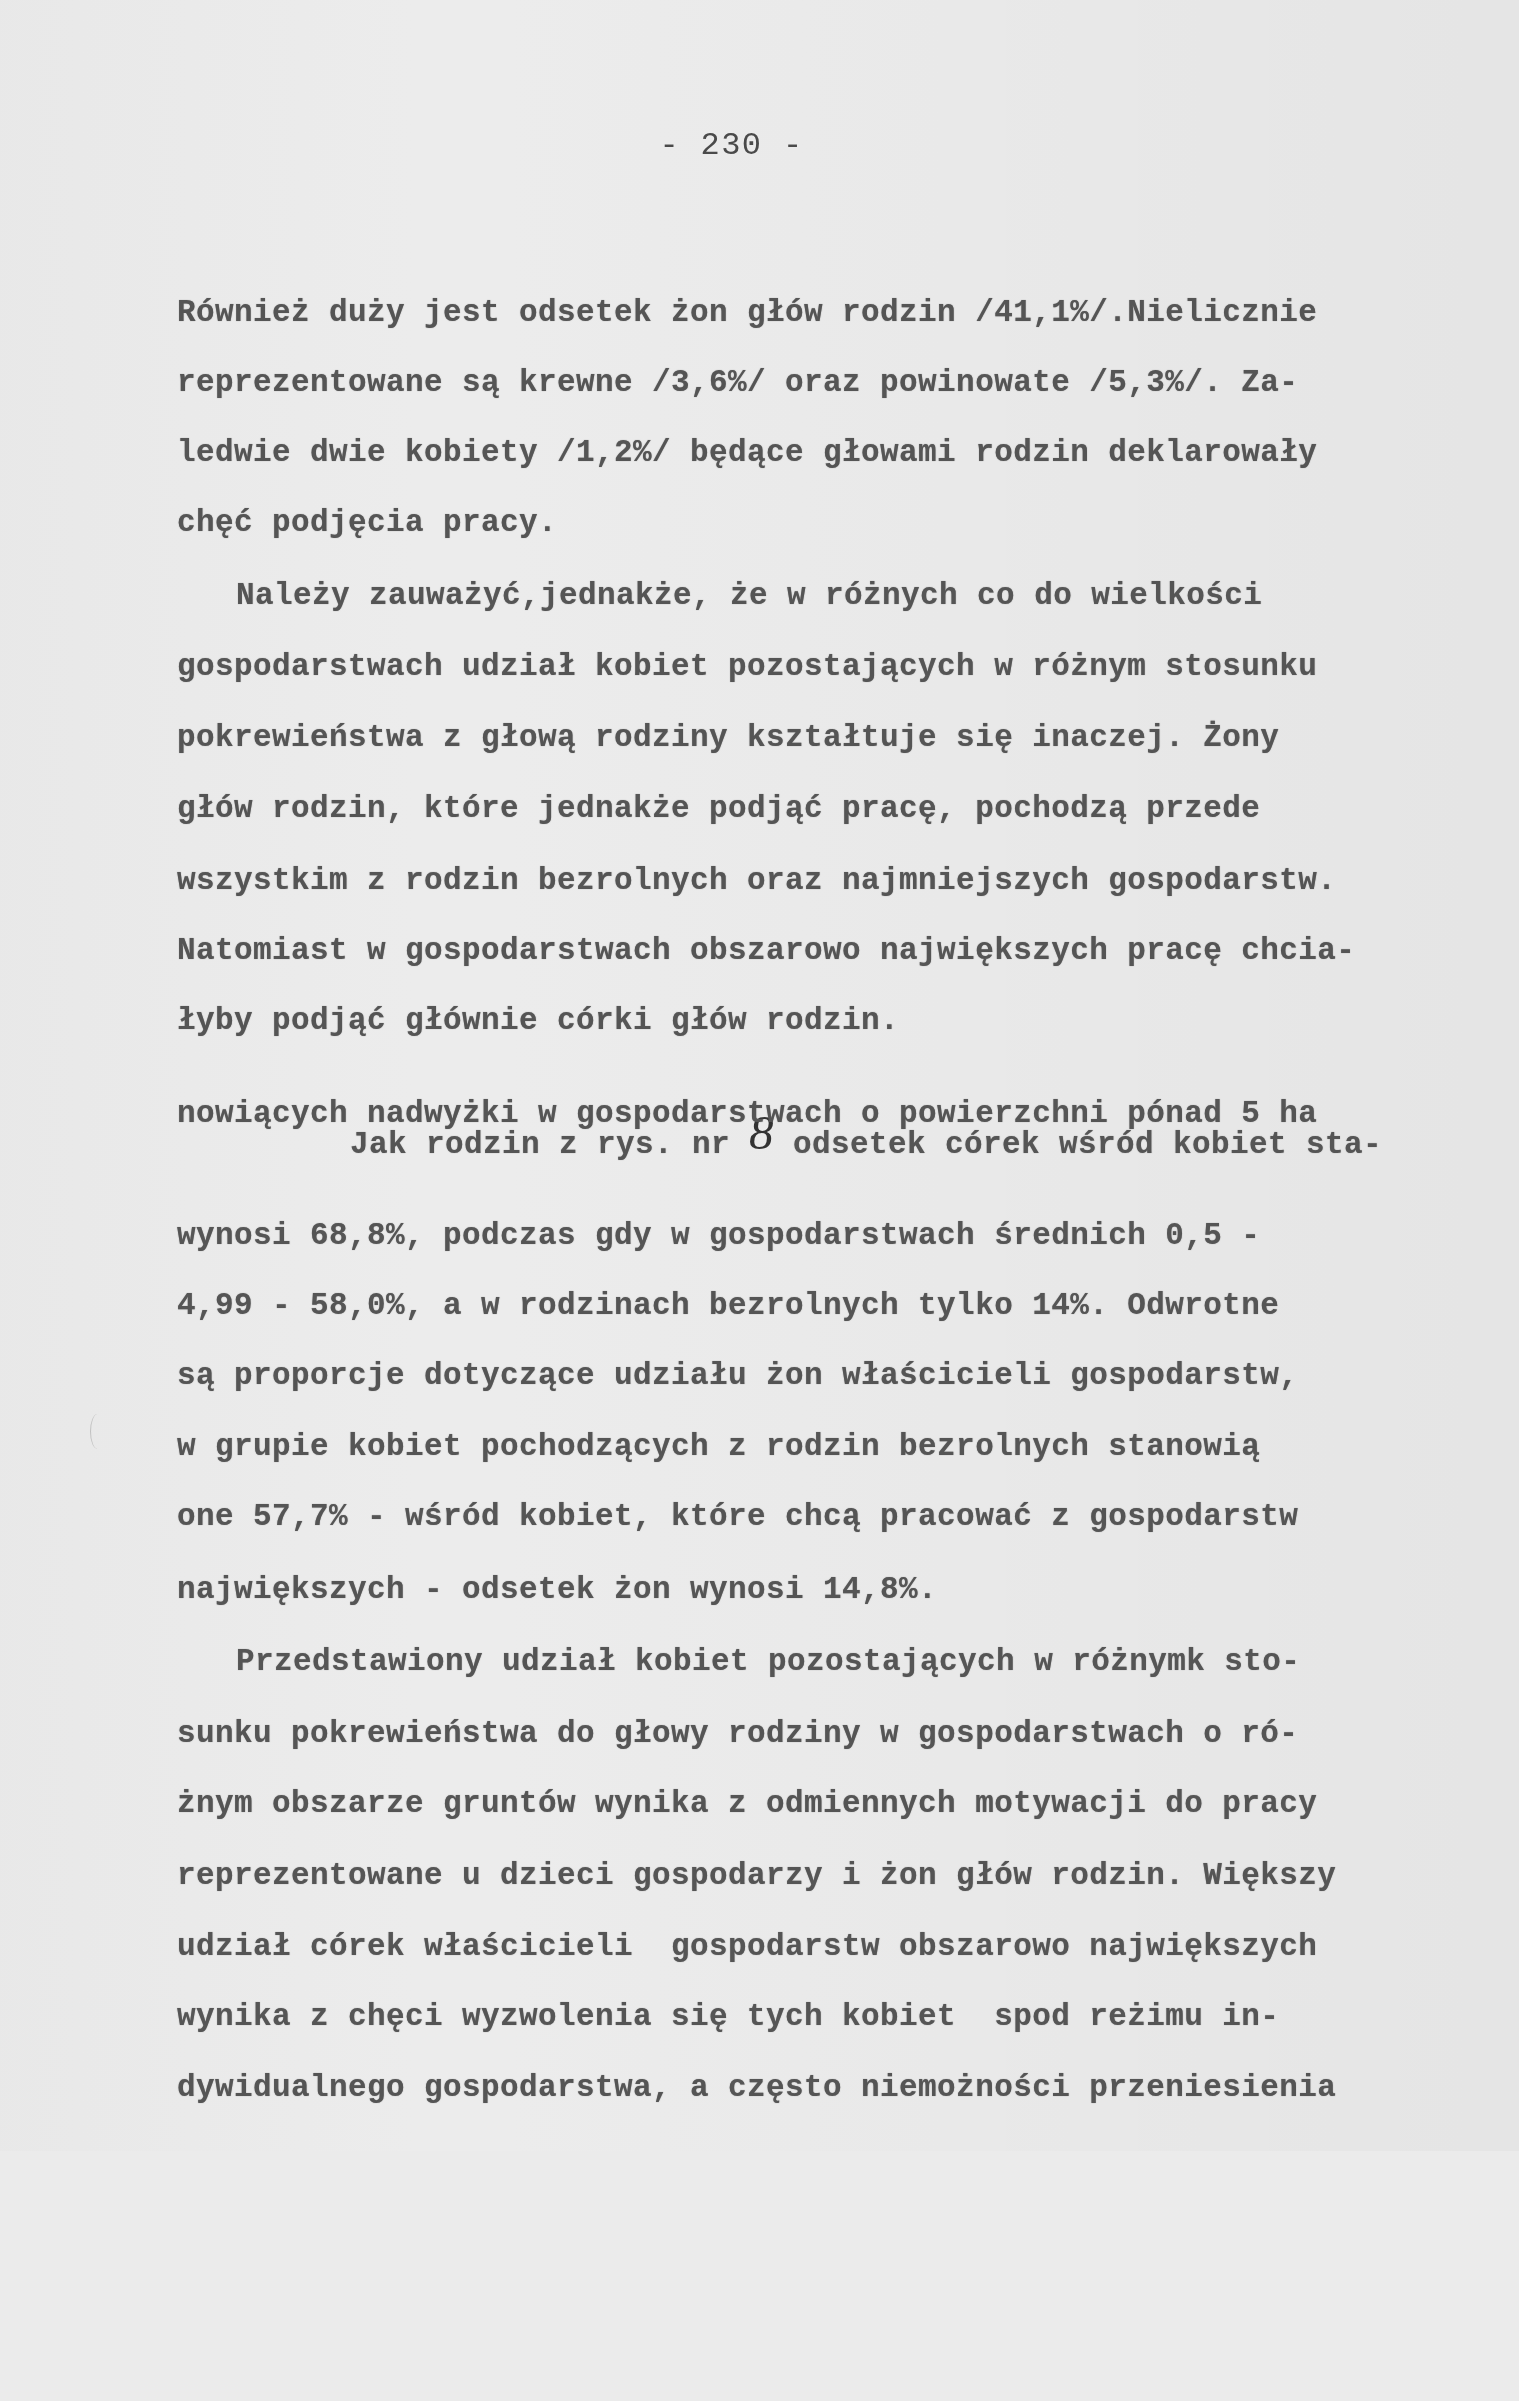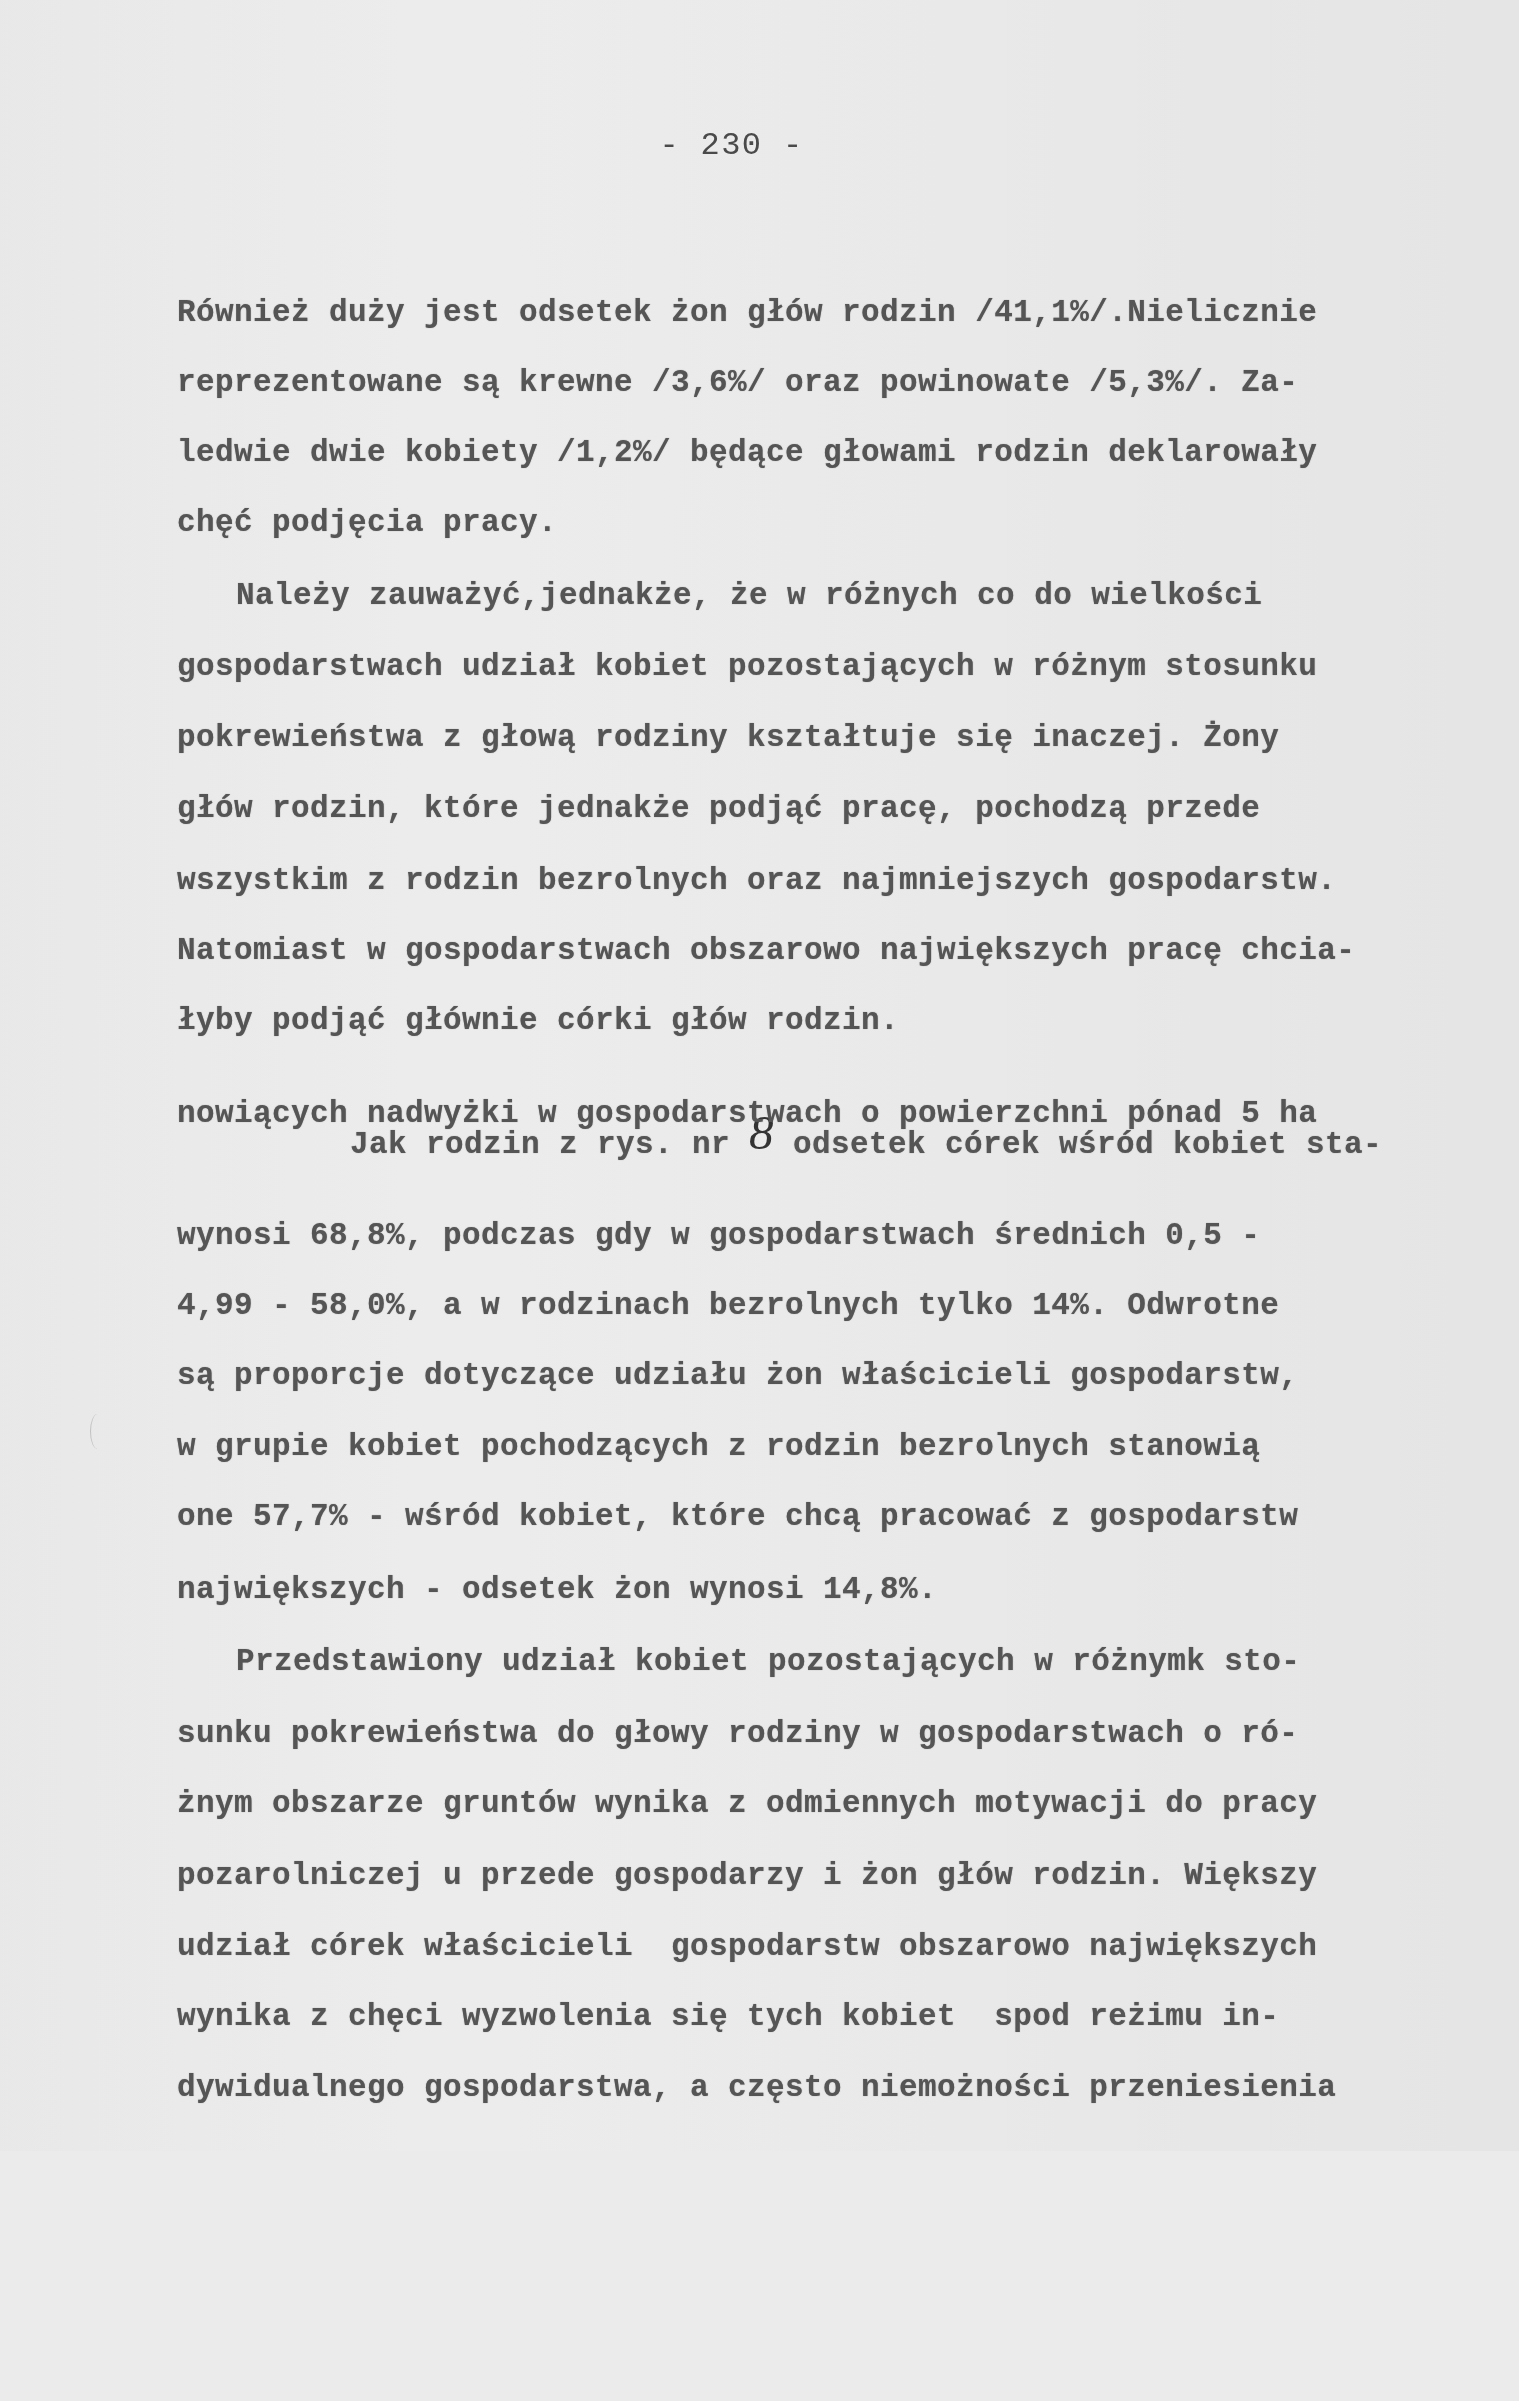--- a/index.html
+++ b/index.html
@@ -103,20 +103,20 @@
     <div class="line" style="top:1355px">są proporcje dotyczące udziału żon właścicieli gospodarstw,</div>
     <div class="line" style="top:1426px">w grupie kobiet pochodzących z rodzin bezrolnych stanowią</div>
     <div class="line" style="top:1496px">one 57,7% - wśród kobiet, które chcą pracować z gospodarstw</div>
     <div class="line" style="top:1569px">największych - odsetek żon wynosi 14,8%.</div>
   </div>
 
   <div>
     <div class="line indent" style="top:1641px">Przedstawiony udział kobiet pozostających w różnymk sto-</div>
     <div class="line" style="top:1713px">sunku pokrewieństwa do głowy rodziny w gospodarstwach o ró-</div>
     <div class="line" style="top:1783px">żnym obszarze gruntów wynika z odmiennych motywacji do pracy</div>
-    <div class="line" style="top:1855px">pozarolniczej u przede gospodarzy i żon głów rodzin. Większy</div>
+    <div class="line" style="top:1855px">reprezentowane u dzieci gospodarzy i żon głów rodzin. Większy</div>
     <div class="line" style="top:1926px">udział córek właścicieli  gospodarstw obszarowo największych</div>
     <div class="line" style="top:1996px">wynika z chęci wyzwolenia się tych kobiet  spod reżimu in-</div>
     <div class="line" style="top:2067px">dywidualnego gospodarstwa, a często niemożności przeniesienia</div>
   </div>
 
 </div>
 
 
 </body></html>

